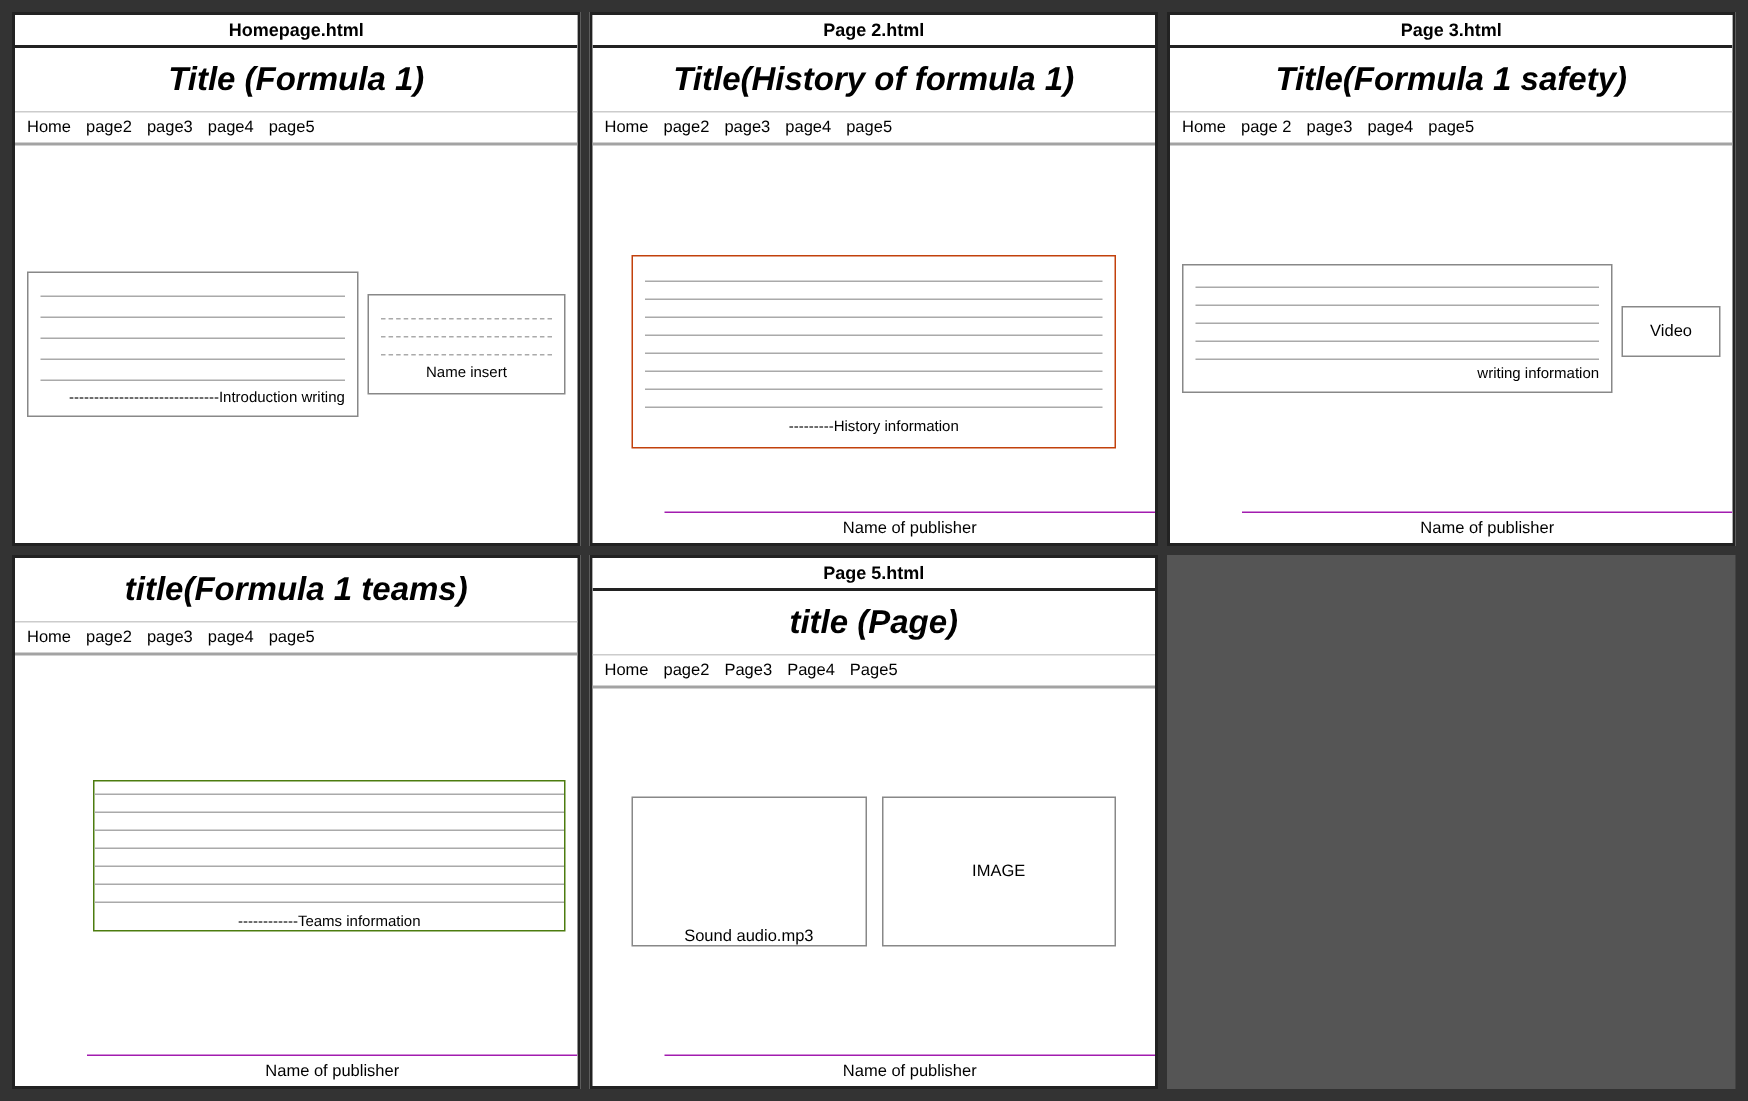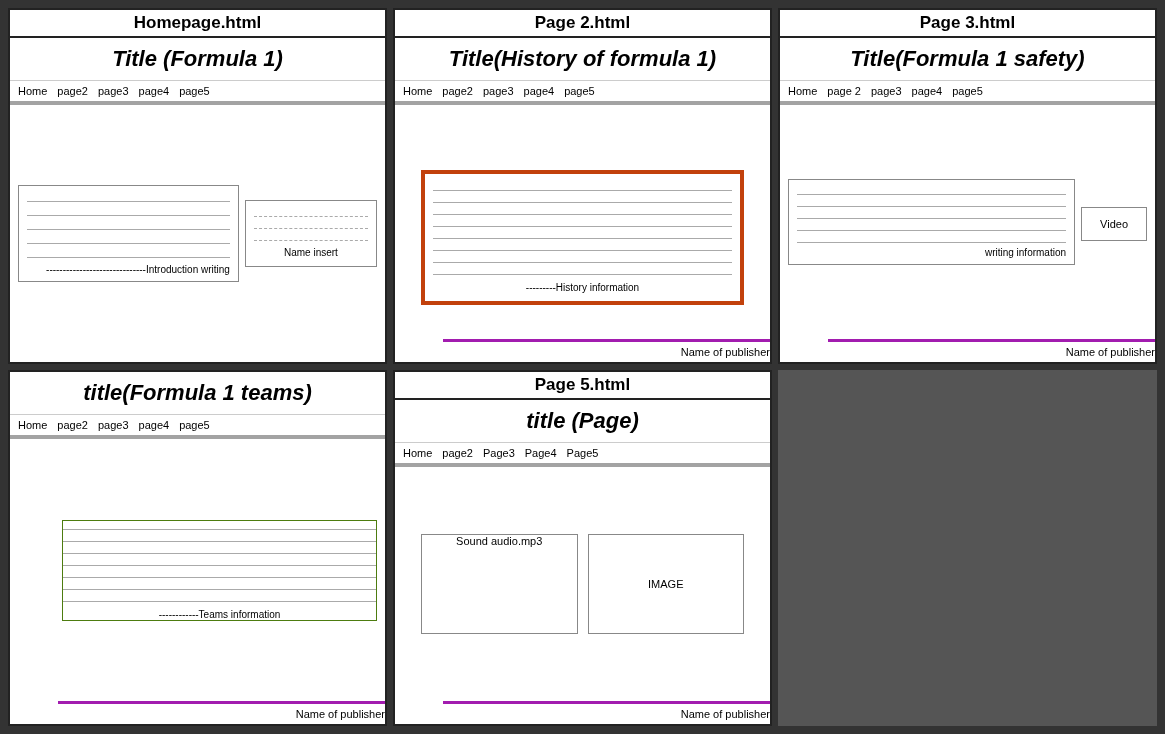--- a/index.html
+++ b/index.html
@@ -26,54 +26,54 @@
       background: #fff;
       border: 2px solid #222;
       display: flex;
       flex-direction: column;
       overflow: hidden;
     }
     .page-header {
       background: #fff;
       border-bottom: 2px solid #222;
       text-align: center;
-      font-size: 17px;
+      font-size: 12px;
       font-weight: bold;
       padding: 3px 0;
     }
     .page-title {
       text-align: center;
       font-size: 22px;
       font-style: italic;
       font-weight: bold;
       padding: 8px 4px;
       border-bottom: 1px solid #ccc;
     }
     .nav-bar {
       display: flex;
       gap: 10px;
       padding: 4px 8px;
       font-size: 11px;
-      border-bottom: 4px solid #a3a3a3;
+      border-bottom: 2px solid #a3a3a3;
     }
     .nav-item {
       cursor: pointer;
     }
     .page-content {
       flex: 1;
       padding: 8px;
       display: flex;
       flex-direction: row;
       align-items: center;
       justify-content: center;
       gap: 6px;
     }
     .page-footer {
-      border-top: 3px solid #a21caf;
-      text-align: right;
+      border-top: 1px solid #a21caf;
+      text-align: center;
       font-size: 11px;
       padding: 4px 0;
       background: #fff;
       margin-left: 48px;
     }
     
     .text-box {
       border: 1px solid #888;
       width: 85%;
       padding: 6px 8px;
@@ -102,21 +102,21 @@
     }
     .table-line {
       border-bottom: 1px dashed #aaa;
       height: 8px;
     }
     .table-label {
       font-size: 10px;
     }
     
     .history-box {
-      border: 4px solid #c2410c;
+      border: 1px solid #c2410c;
       width: 90%;
       padding: 8px;
       margin-top: 31px;
     }
     .history-lines {
       display: flex;
       flex-direction: column;
       gap: 3px;
       margin-bottom: 4px;
     }
@@ -182,21 +182,21 @@
       display: flex;
       gap: 10px;
       width: 90%;
       justify-content: center;
     }
     .audio-box {
       border: 1px solid #888;
       flex: 1;
       min-height: 100px;
       display: flex;
-      align-items: flex-start;
+      align-items: flex-end;
       justify-content: center;
       font-size: 11px;
     }
     .image-box {
       border: 1px solid #888;
       flex: 1;
       min-height: 100px;
       display: flex;
       align-items: center;
       justify-content: center;

